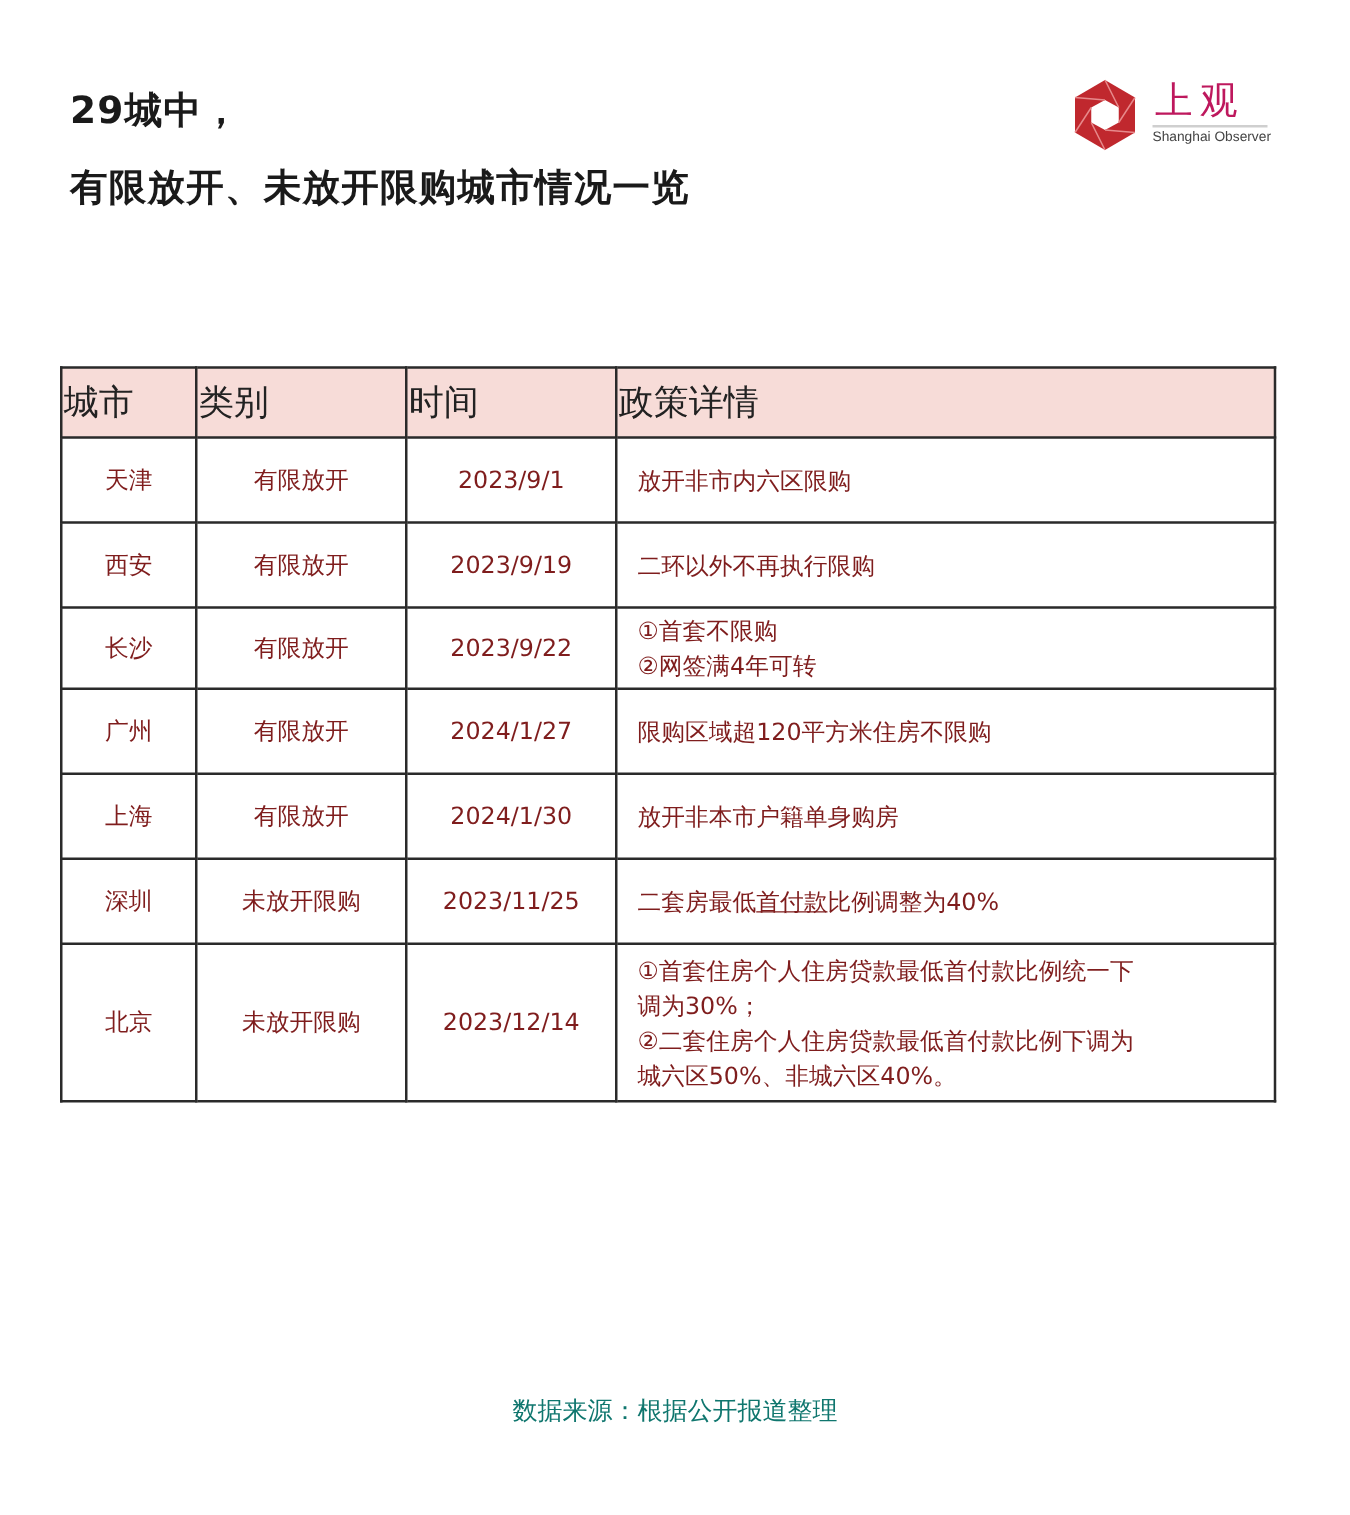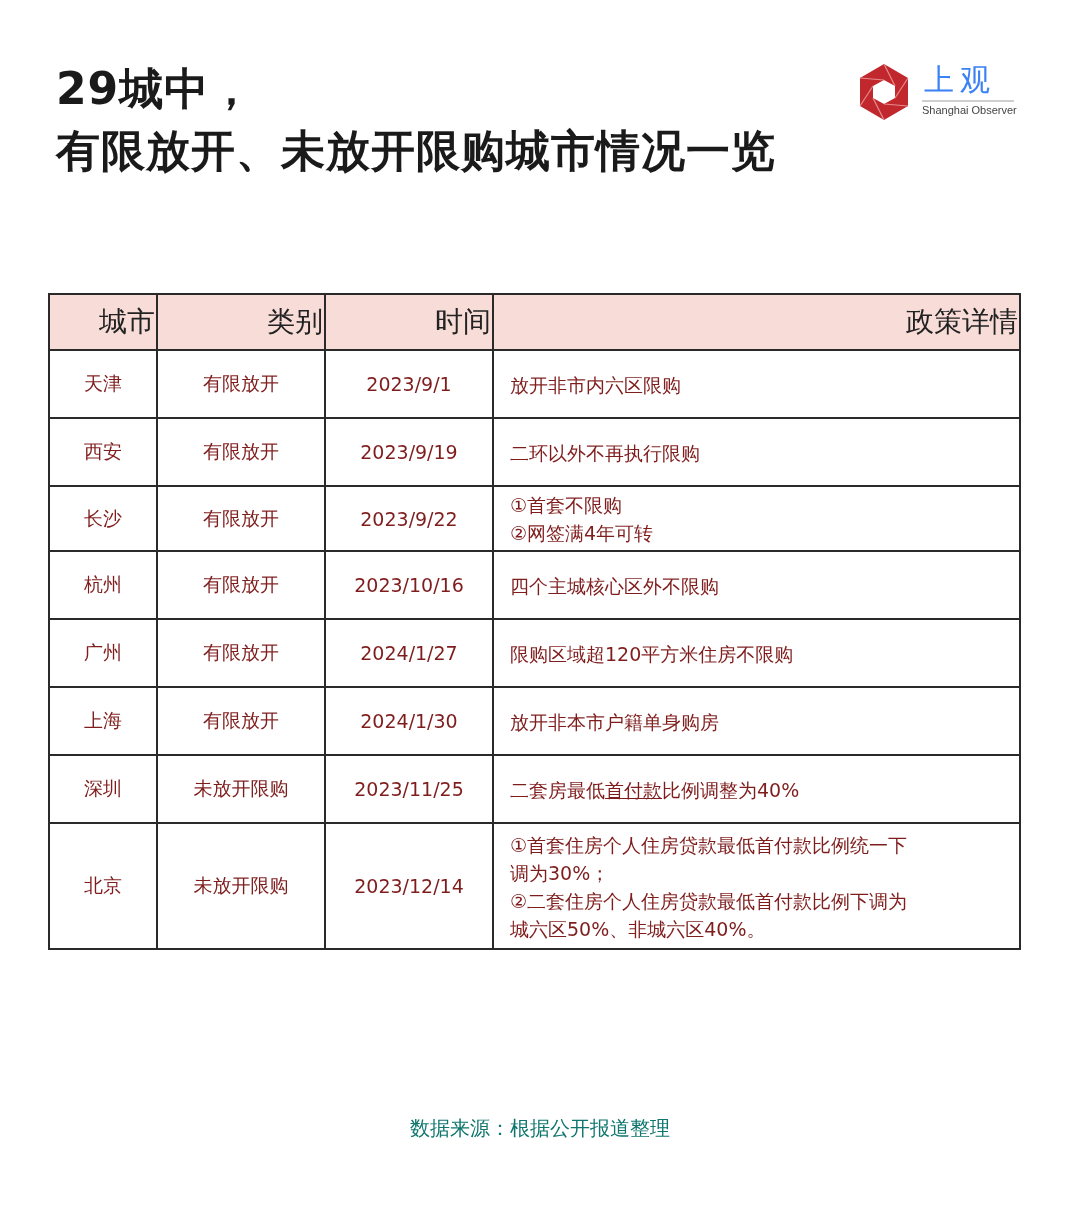--- a/index.html
+++ b/index.html
@@ -3,42 +3,42 @@
   <meta charset="utf-8">
   <style>
     html, body { margin: 0; padding: 0; }
     body {
       width: 1080px; height: 1212px; background: #ffffff;
       font-family: "DejaVu Sans", "Liberation Sans", sans-serif;
       color: #222; position: relative; overflow: hidden;
     }
     .title {
       position: absolute; left: 56px; top: 58px;
-      font-size: 44px; font-weight: bold; line-height: 62px; color: #1a1a1a;
+      font-size: 30px; font-weight: bold; line-height: 62px; color: #1a1a1a;
       letter-spacing: 1px;
     }
     .logo { position: absolute; left: 854px; top: 60px; width: 170px; height: 62px; }
     .logo-hex { position: absolute; left: 0; top: 2px; width: 60px; height: 60px; }
     .logo-cn {
-      position: absolute; left: 70px; top: 0px; font-size: 30px; color: #3b82f6;
+      position: absolute; left: 70px; top: 0px; font-size: 30px; color: #be185d;
       letter-spacing: 6px; font-family: "DejaVu Serif", serif;
     }
     .logo-line { position: absolute; left: 68px; top: 40px; width: 92px; height: 2px; background: #cfcfcf; }
     .logo-en {
       position: absolute; left: 68px; top: 44px; font-size: 11px; color: #444;
       font-family: "Liberation Sans", sans-serif;
     }
     table {
       position: absolute; left: 48px; top: 293px; width: 971px;
       border-collapse: collapse; table-layout: fixed;
     }
     th, td { border: 2.5px solid #2a2a2a; }
     th {
       background: #f7dcd8; height: 52px; font-size: 28px; font-weight: normal;
-      color: #222; text-align: right;
+      color: #222; text-align: left;
     }
     td { font-size: 19px; color: #7f1d1d; text-align: center; vertical-align: middle; }
     td.detail { text-align: left; padding: 4px 14px 3px 16px; line-height: 28px; }
     tr.r { height: 68px; }
     tr.r-tall { height: 126px; }
     .u { text-decoration: underline; }
     .source {
       position: absolute; left: 0; width: 1080px; top: 1096px; text-align: center;
       font-size: 20px; color: #0f766e; margin-top: 19px;
     }
@@ -102,28 +102,20 @@
     <tr class="r" style="height:57px">
       <td>长沙</td>
       <td>有限放开</td>
       <td>2023/9/22</td>
       <td class="detail">
         <div>①首套不限购</div>
         <div>②网签满4年可转</div>
       </td>
     </tr>
     <tr class="r">
-      <td>杭州</td>
-      <td>有限放开</td>
-      <td>2023/10/16</td>
-      <td class="detail">
-          <div>四个主城核心区外不限购</div>
-        </td>
-    </tr>
-    <tr class="r">
       <td>广州</td>
       <td>有限放开</td>
       <td>2024/1/27</td>
       <td class="detail">
           <div>限购区域超120平方米住房不限购</div>
         </td>
     </tr>
     <tr class="r">
       <td>上海</td>
       <td>有限放开</td>

